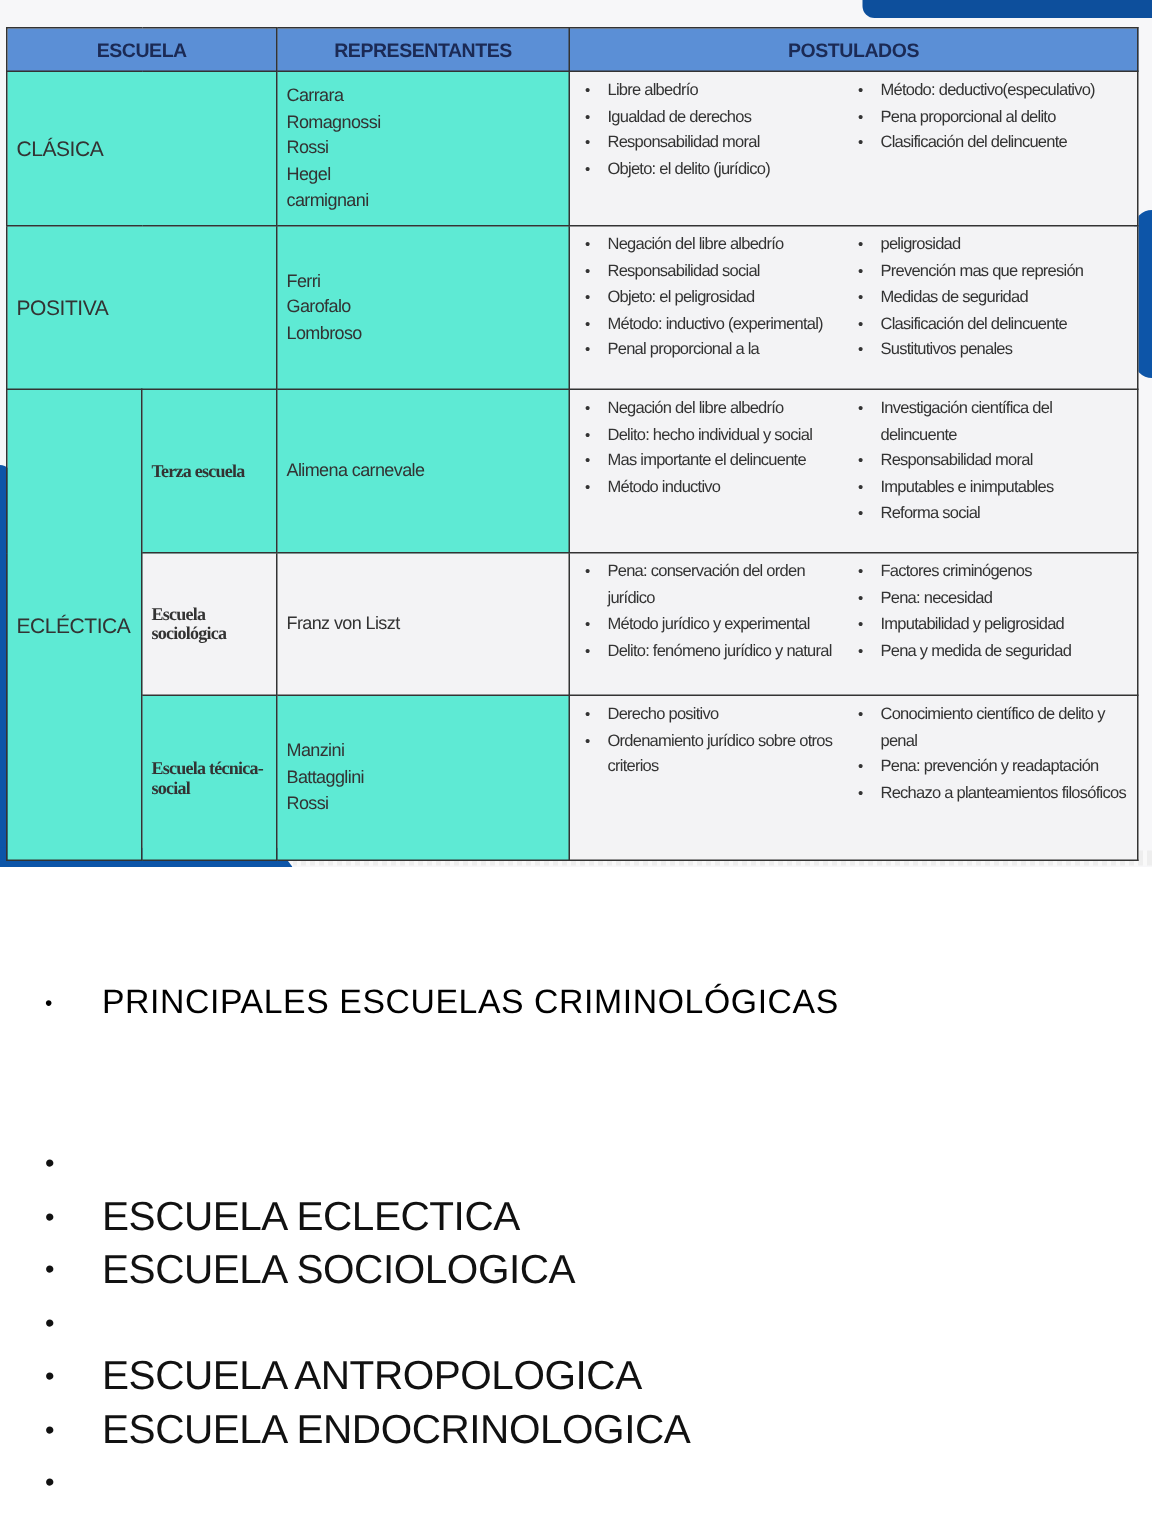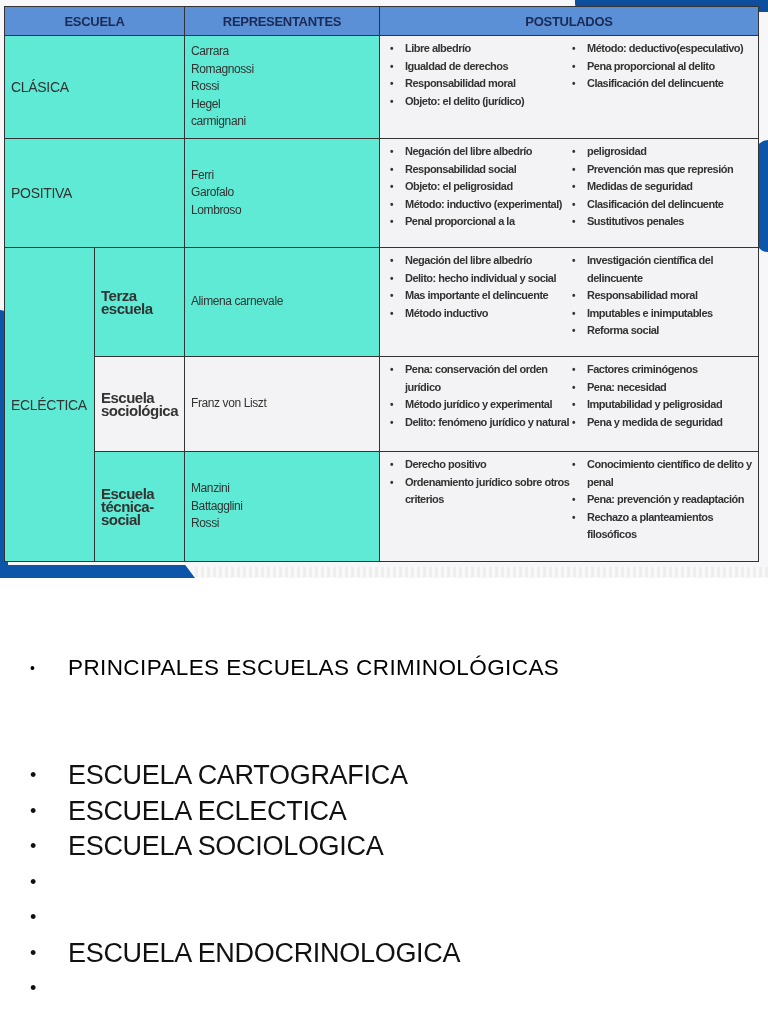--- a/index.html
+++ b/index.html
@@ -5,29 +5,29 @@
   html, body { margin:0; padding:0; }
   body { width:768px; height:1024px; background:#ffffff; position:relative; overflow:hidden;
          font-family:"Liberation Sans", sans-serif; }
   .slide { position:absolute; left:0; top:0; width:768px; height:578px; background:#f7f7f9; overflow:hidden; }
   .deco-top { position:absolute; left:575px; top:0; width:200px; height:12px; background:#0d4f9c; border-bottom-left-radius:8px; }
   .deco-right { position:absolute; left:756px; top:140px; width:16px; height:112px; background:#0d55a8; border-top-left-radius:12px; border-bottom-left-radius:12px; }
   .deco-left { position:absolute; left:0; top:310px; width:8px; height:270px; background:#0d55a8; border-top-right-radius:10px; }
   .deco-bottom { position:absolute; left:0; top:565px; width:195px; height:13px; background:#0d55a8; clip-path:polygon(0 0,95% 0,100% 100%,0 100%); }
   .stripe-bot { position:absolute; left:195px; top:567px; width:573px; height:10px;
       background:repeating-linear-gradient(90deg,#eeeeee 0 3px,#f9f9f9 3px 6px); }
-  table.t { position:absolute; left:4px; top:6px; width:754px; border-collapse:collapse; table-layout:fixed; font-size:11.5px; color:#333; }
+  table.t { position:absolute; left:4px; top:18px; width:754px; border-collapse:collapse; table-layout:fixed; font-size:11.5px; color:#333; }
   table.t td, table.t th { border:1.5px solid #333; padding:0; vertical-align:middle; }
   table.t th { background:#5b8fd6; color:#1b2a55; height:28px; font-size:13px; font-weight:bold; letter-spacing:-0.3px; }
   .blue { background:#5eead4; }
   .light { background:#f3f3f5; }
   .school { font-size:14px; padding-left:6px !important; color:#333; letter-spacing:-0.3px; }
-  .sub { font-size:15px; font-weight:bold; padding-left:6px !important; letter-spacing:-0.5px; line-height:13px; }
+  .sub { font-size:12px; font-weight:bold; padding-left:6px !important; letter-spacing:-0.5px; line-height:13px;font-family:Liberation Serif, serif; }
   .reps { padding-left:6px !important; line-height:17.5px; font-size:12px; letter-spacing:-0.4px; }
-  .post { padding:4px 6px 4px 8px !important; vertical-align:top !important;font-weight:bold; }
+  .post { padding:4px 6px 4px 8px !important; vertical-align:top !important; }
   .cols { display:flex; }
   .col { flex:1; }
   ul.bl { margin:0; padding:0; list-style:none; }
   ul.bl li { position:relative; padding-left:17px; font-size:11px; line-height:17.5px; letter-spacing:-0.5px; color:#333; }
   ul.bl li::before { content:"•"; position:absolute; left:2px; top:0; font-size:10px; }
   .title-row { position:absolute; left:30px; top:655px; display:flex; align-items:center; }
   .bullet-s { width:38px; font-size:14px; }
   .title { font-size:22.5px; font-weight:normal; color:#000; letter-spacing:0.4px; }
   .schools { position:absolute; left:30px; top:758px; margin:0; padding:0; list-style:none; }
   .schools li { display:flex; align-items:center; height:35.5px; font-size:27px; color:#111; letter-spacing:-0.3px; }
@@ -182,35 +182,35 @@
 </div>
 
 <div class="title-row">
   <span class="bullet-s">•</span>
   <span class="title">PRINCIPALES ESCUELAS CRIMINOLÓGICAS</span>
 </div>
 
 <ul class="schools">
   <li>
       <span class="bullet-s">•</span>
-      <span>ESCUELA CARTOGRAFICA</span>
     </li>
   <li>
       <span class="bullet-s">•</span>
       <span>ESCUELA ECLECTICA</span>
     </li>
   <li>
       <span class="bullet-s">•</span>
       <span>ESCUELA SOCIOLOGICA</span>
     </li>
   <li>
       <span class="bullet-s">•</span>
     </li>
   <li>
       <span class="bullet-s">•</span>
+      <span>ESCUELA ANTROPOLOGICA</span>
     </li>
   <li>
       <span class="bullet-s">•</span>
       <span>ESCUELA ENDOCRINOLOGICA</span>
     </li>
   <li>
       <span class="bullet-s">•</span>
     </li>
 </ul>
 

